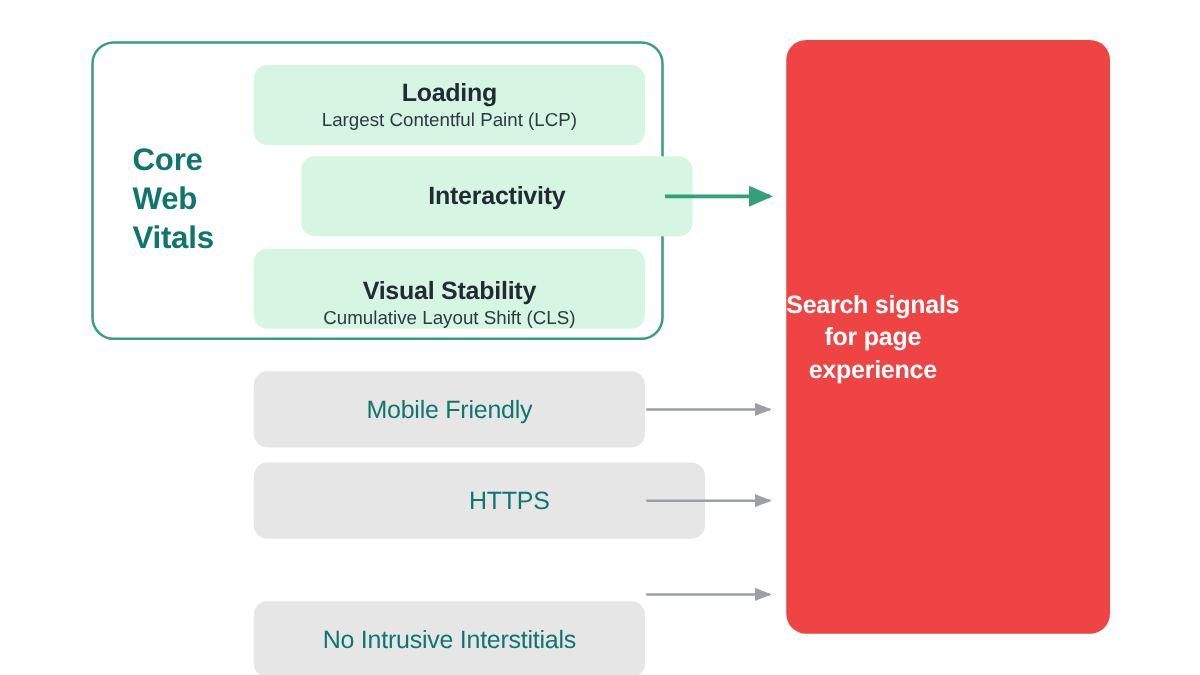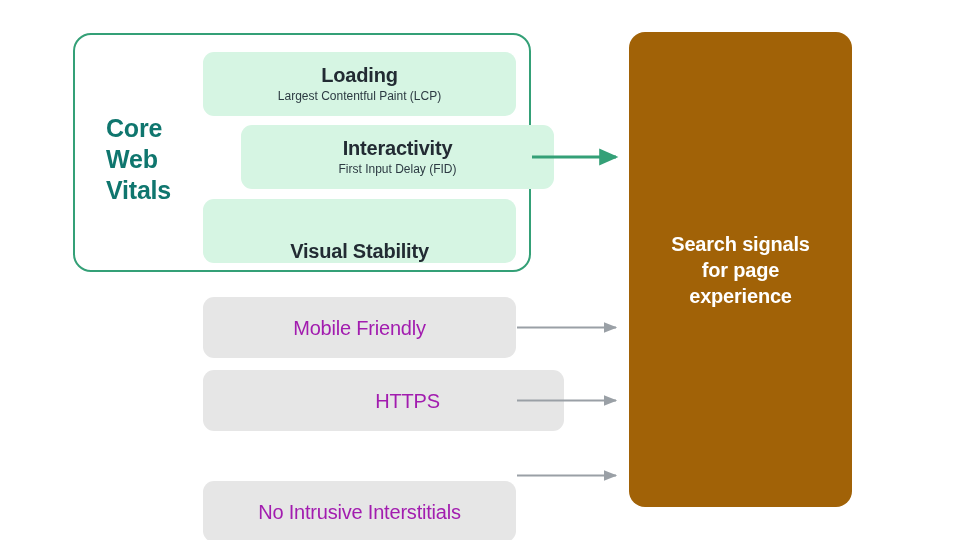--- a/index.html
+++ b/index.html
@@ -62,21 +62,21 @@
   .metric-card.m2 { top: 125px; margin-left: 38px; }
   .metric-card.m3 { top: 199px; justify-content: flex-end; }
   .metric-title {
     font-size: 20px;
     font-weight: bold;
     color: #222b33;
     line-height: 23px;
     letter-spacing: -0.2px;
   }
   .metric-sub {
-    font-size: 12px;
+    font-size: 15px;
     font-weight: normal;
     color: #2c3a42;
     line-height: 17px;
     margin-top: 1px;
   }
 
   
   .signal-card {
     position: absolute;
     left: 203px;
@@ -87,37 +87,36 @@
     display: flex;
     align-items: center;
     justify-content: center;
   }
   .signal-card.s1 { top: 297px; }
   .signal-card.s2 { top: 370px; padding-left: 48px; }
   .signal-card.s3 { top: 445px; margin-top: 36px; }
   .signal-label {
     font-size: 20px;
     font-weight: normal;
-    color: #a21caf;
+    color: #0f766e;
     line-height: 24px;
     letter-spacing: -0.2px;
   }
 
   
   .blue-panel {
     position: absolute;
     left: 629px;
     top: 32px;
-    width: 223px;
+    width: 259px;
     height: 475px;
-    background: #a16207;
+    background: #ef4444;
     border-radius: 16px;
     display: flex;
     align-items: center;
-    justify-content: center;
   }
   .blue-panel-text {
     color: #ffffff;
     font-size: 20px;
     font-weight: bold;
     line-height: 26px;
     text-align: center;
     letter-spacing: -0.2px;
     white-space: pre-line;
   }
@@ -142,25 +141,25 @@
 Web
 Vitals</div>
 
   <div class="metric-card m1">
     <div class="metric-title">Loading</div>
     <div class="metric-sub">Largest Contentful Paint (LCP)</div>
   </div>
 
   <div class="metric-card m2">
     <div class="metric-title">Interactivity</div>
-    <div class="metric-sub">First Input Delay (FID)</div>
   </div>
 
   <div class="metric-card m3">
     <div class="metric-title">Visual Stability</div>
+    <div class="metric-sub">Cumulative Layout Shift (CLS)</div>
   </div>
 
   <div class="signal-card s1">
     <div class="signal-label">Mobile Friendly</div>
   </div>
 
   <div class="signal-card s2">
     <div class="signal-label">HTTPS</div>
   </div>
 

